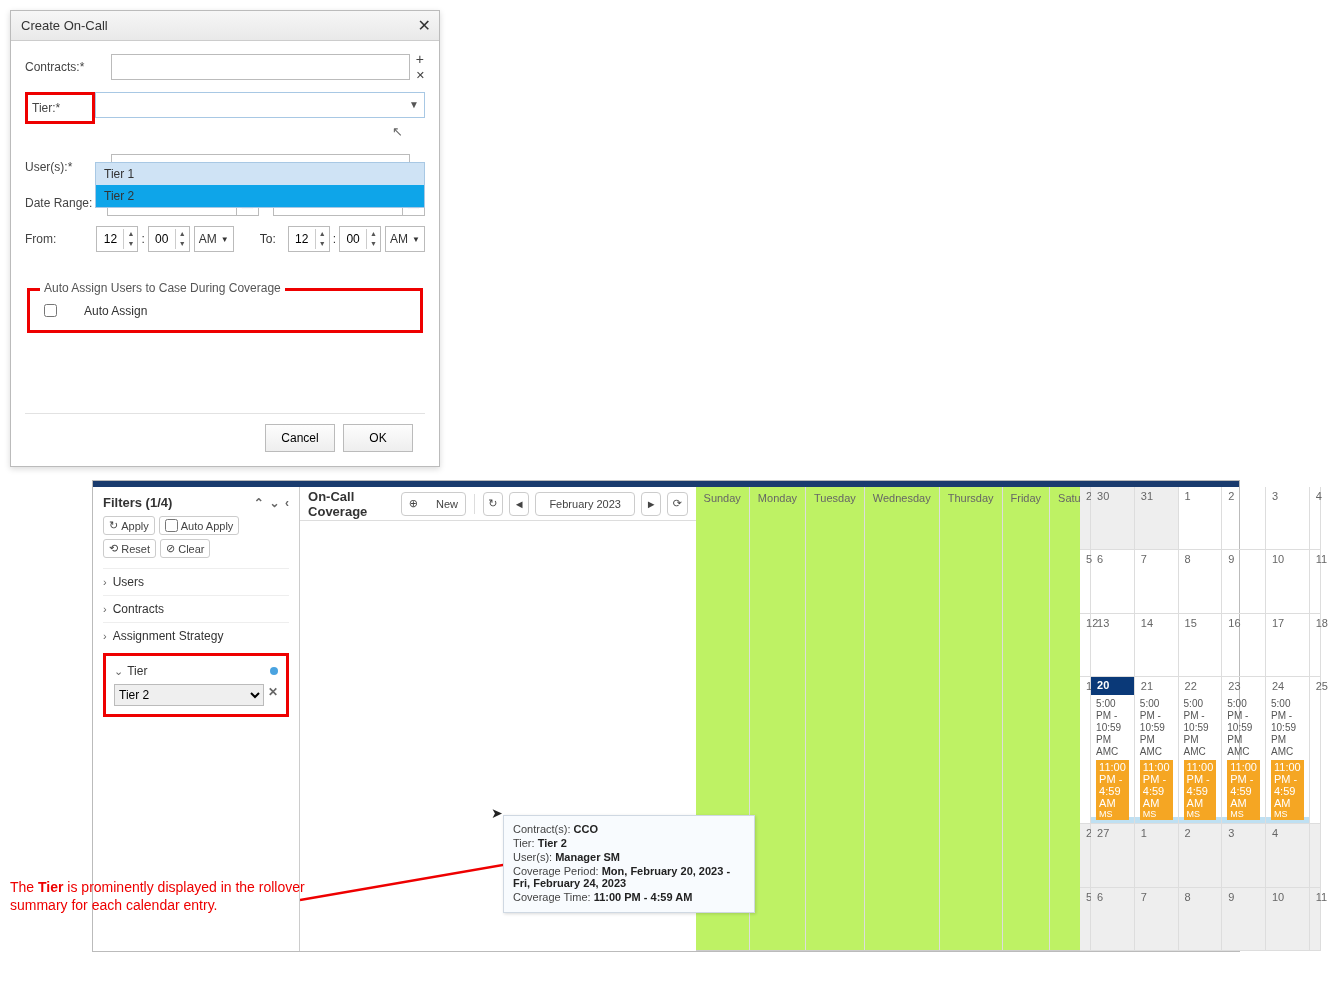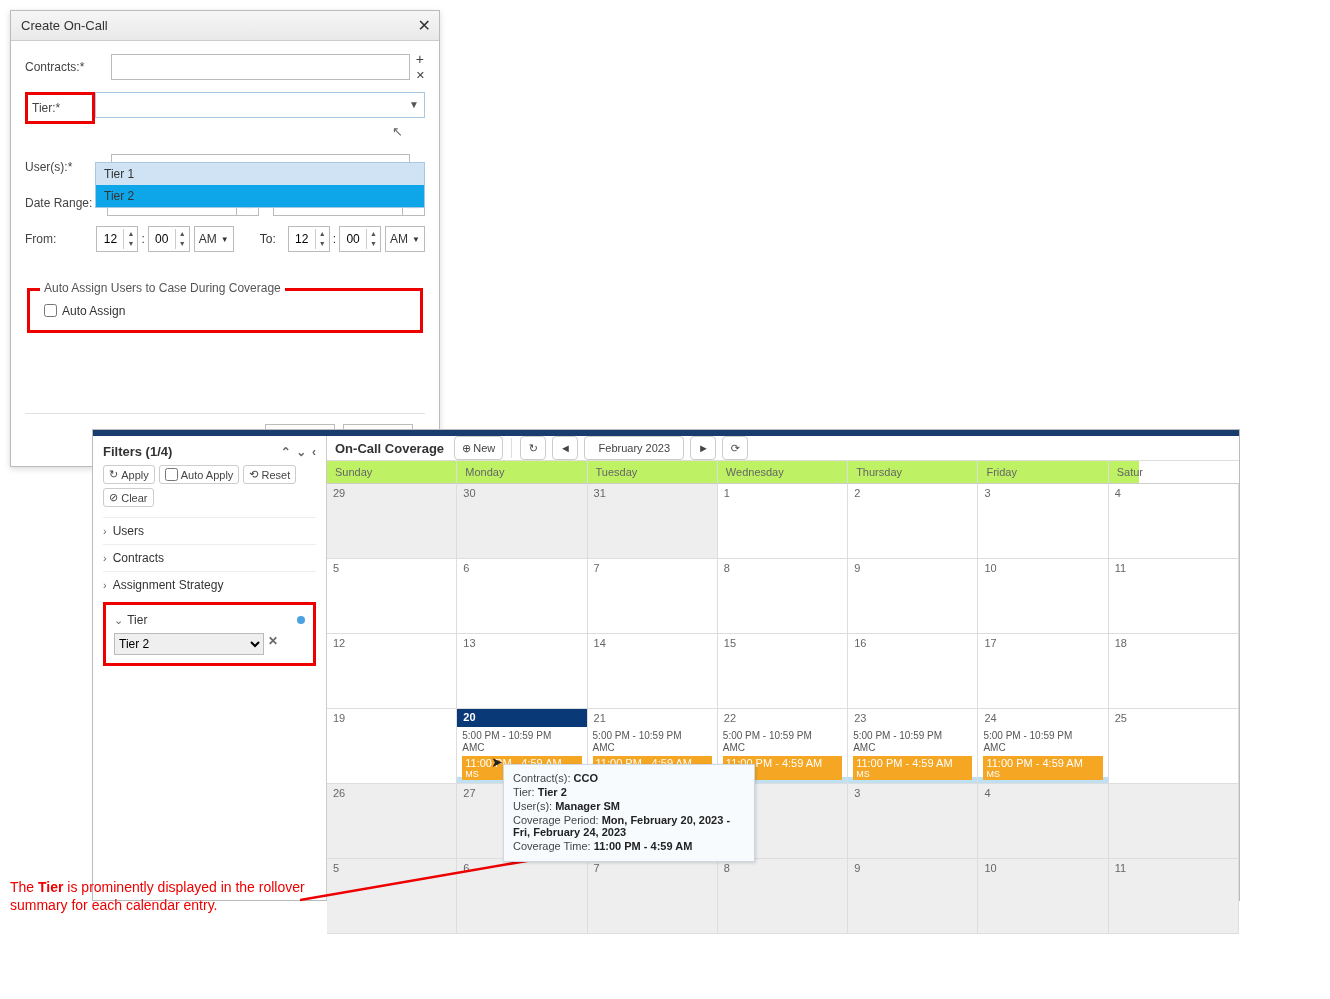--- a/index.html
+++ b/index.html
@@ -32,43 +32,43 @@
   .spin { display:inline-flex; align-items:center; border:1px solid #bbb; height:26px; background:#fff;}
   .spin input { width:26px; border:none; text-align:center; font-size:12px;}
   .spin .arrows { display:flex; flex-direction:column; width:14px; border-left:1px solid #ccc;}
   .spin .arrows span { font-size:7px; line-height:10px; text-align:center; color:#555;}
   .sep { padding:0 3px;}
   .ampm { display:inline-flex; align-items:center; border:1px solid #bbb; height:26px; padding:0 4px; margin-left:4px;}
   .ampm span.v{font-size:12px;}
   .to-label { margin:0 12px 0 26px; font-size:12px;}
   .fieldset { border:3px solid #e00; margin:36px 2px 6px 2px; padding:10px 10px 10px 10px; position:relative;}
   .fieldset-legend { position:absolute; top:-10px; left:10px; background:#fff; padding:0 4px; font-size:12px; color:#555;}
-  .fieldset label { font-size:12px; display:flex; align-items:center; gap:2px;}
+  .fieldset label { font-size:12px; display:flex; align-items:center; gap:24px;}
   .dialog-footer { display:flex; justify-content:flex-end; gap:8px; padding:10px 12px; border-top:1px solid #e2e2e2; margin-top:80px;}
   .btn { min-width:70px; height:28px; border:1px solid #bbb; background:linear-gradient(#fdfdfd,#eee); font-size:12px; cursor:pointer;}
 
   
-  .panel { position:absolute; left:92px; top:429px; width:1148px; height:472px; border:1px solid #bbb; background:#fff; }
+  .panel { position:absolute; left:92px; top:480px; width:1148px; height:472px; border:1px solid #bbb; background:#fff; }
   .panel-topbar { height:6px; background:#1a3b6e; }
   .panel-body { display:flex; height:calc(100% - 6px); }
   .sidebar { width:234px; border-right:1px solid #ccc; padding:8px 10px; font-size:12px; }
   .filters-head { display:flex; align-items:center; justify-content:space-between; font-weight:bold; font-size:13px; margin-bottom:6px;}
   .filters-icons span{ color:#666; font-size:12px; margin-left:2px;}
   .filter-btnrow { display:flex; align-items:center; gap:4px; margin-bottom:10px; flex-wrap:wrap;}
   .mini-btn { display:inline-flex; align-items:center; gap:3px; border:1px solid #ccc; border-radius:3px; padding:2px 5px; font-size:11px; background:#fff; color:#444;}
   .filter-group { padding:6px 0; border-top:1px solid #eee;}
   .filter-group .hd{ display:flex; align-items:center; gap:6px; color:#333; font-size:12px;}
   .chev { color:#666; font-size:11px;}
   .tier-filter-box { border:3px solid #e00; margin-top:4px; padding:8px 8px;}
   .tier-filter-box .hd{display:flex; align-items:center;}
   .tier-filter-box .dot{ width:8px; height:8px; border-radius:50%; background:#4aa3e0; margin-left:auto;}
   .tier-filter-box select { width:150px; height:22px; border:1px solid #bbb; font-size:12px; margin-top:6px;}
   .tier-filter-box .clr{ margin-left:4px; color:#666; font-weight:bold;}
 
-  .main { flex:1; display:flex; flex-direction:column; }
+  .main { flex:1; display:flex; flex-direction:row; }
   .toolbar { height:34px; border-bottom:1px solid #ddd; display:flex; align-items:center; padding:0 8px; gap:6px; font-size:12px;}
   .tb-title { font-weight:bold; font-size:13px; margin-right:4px;}
   .tb-btn { border:1px solid #ccc; border-radius:4px; height:24px; display:inline-flex; align-items:center; padding:0 7px; font-size:11px; background:#fff; color:#444;}
   .tb-icon { width:26px; justify-content:center; padding:0;}
   .tb-sep { width:1px; height:20px; background:#ddd; margin:0 2px;}
 
   .cal-head { display:grid; grid-template-columns: repeat(7, 1fr); border-bottom:1px solid #ccc;}
   .cal-head div { padding:5px 8px; font-size:11px; color:#666; background:#bef264; border-right:1px solid #ddd;}
   .cal-head div:last-child{border-right:none; width:30px;}
   .cal-grid { flex:1; display:grid; grid-template-columns: repeat(7, 1fr); grid-template-rows: repeat(6, 1fr);}
@@ -252,21 +252,21 @@
           <span class="clr">✕</span>
         </div>
       </div>
     </div>
 
     <div class="main">
       <div class="toolbar">
         <span class="tb-title">On-Call Coverage</span>
         <span class="tb-btn">
             <span>⊕</span>
-            <span style="margin-left:2px;">New</span>
+            <span style="margin-left:18px;">New</span>
           </span>
         <span class="tb-sep"></span>
         <span class="tb-btn tb-icon">
             <span>↻</span>
           </span>
         <span class="tb-btn tb-icon">
             <span>◄</span>
           </span>
         <span class="tb-btn" style="min-width:100px;justify-content:center;">February 2023</span>
         <span class="tb-btn tb-icon">

